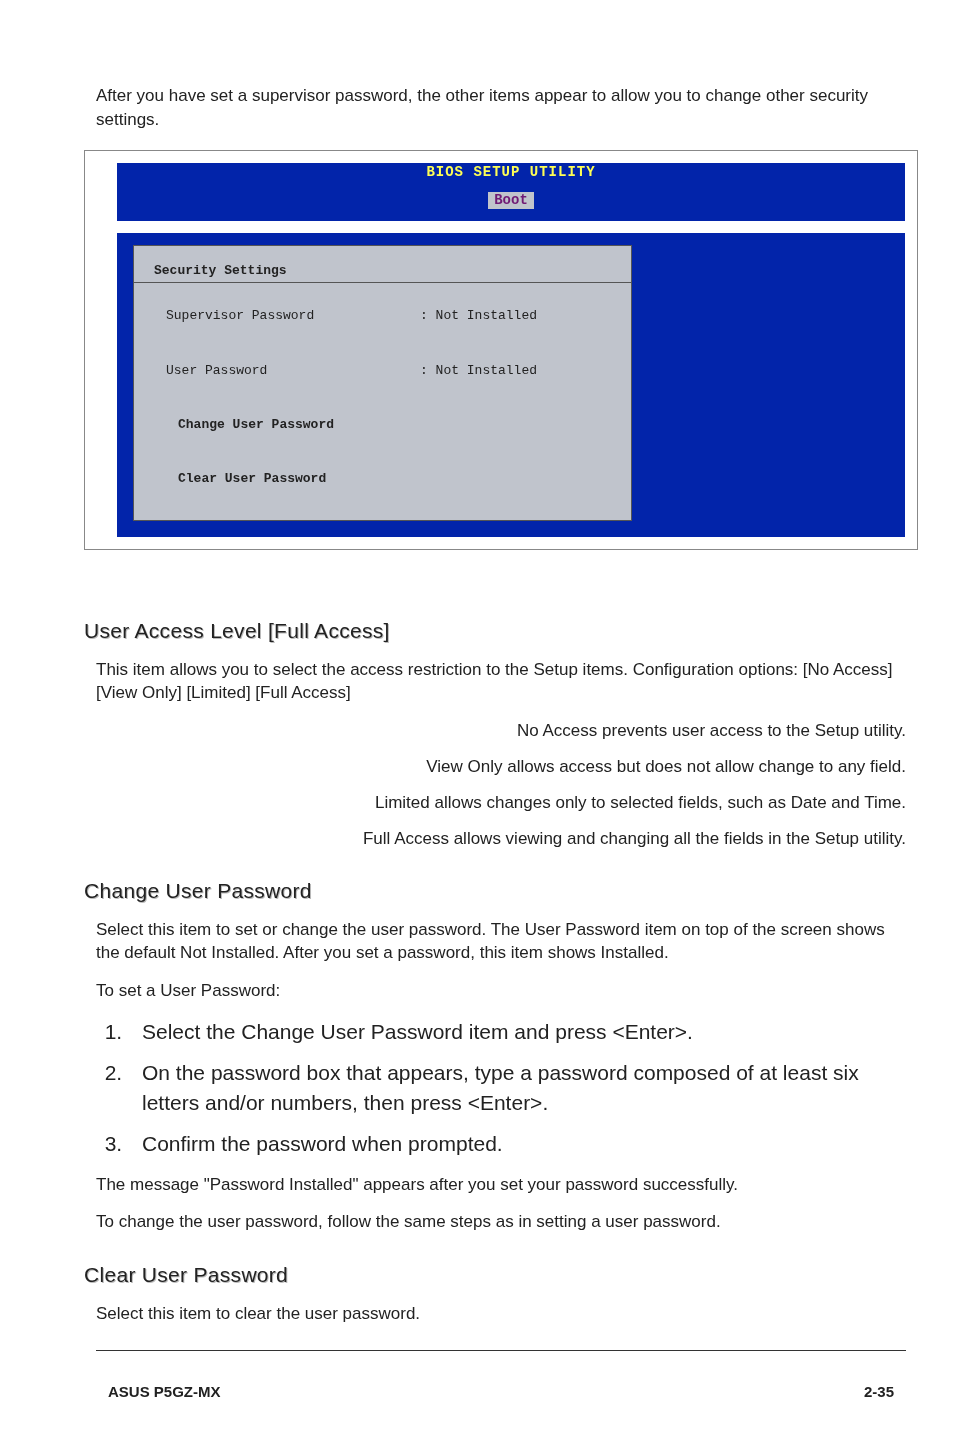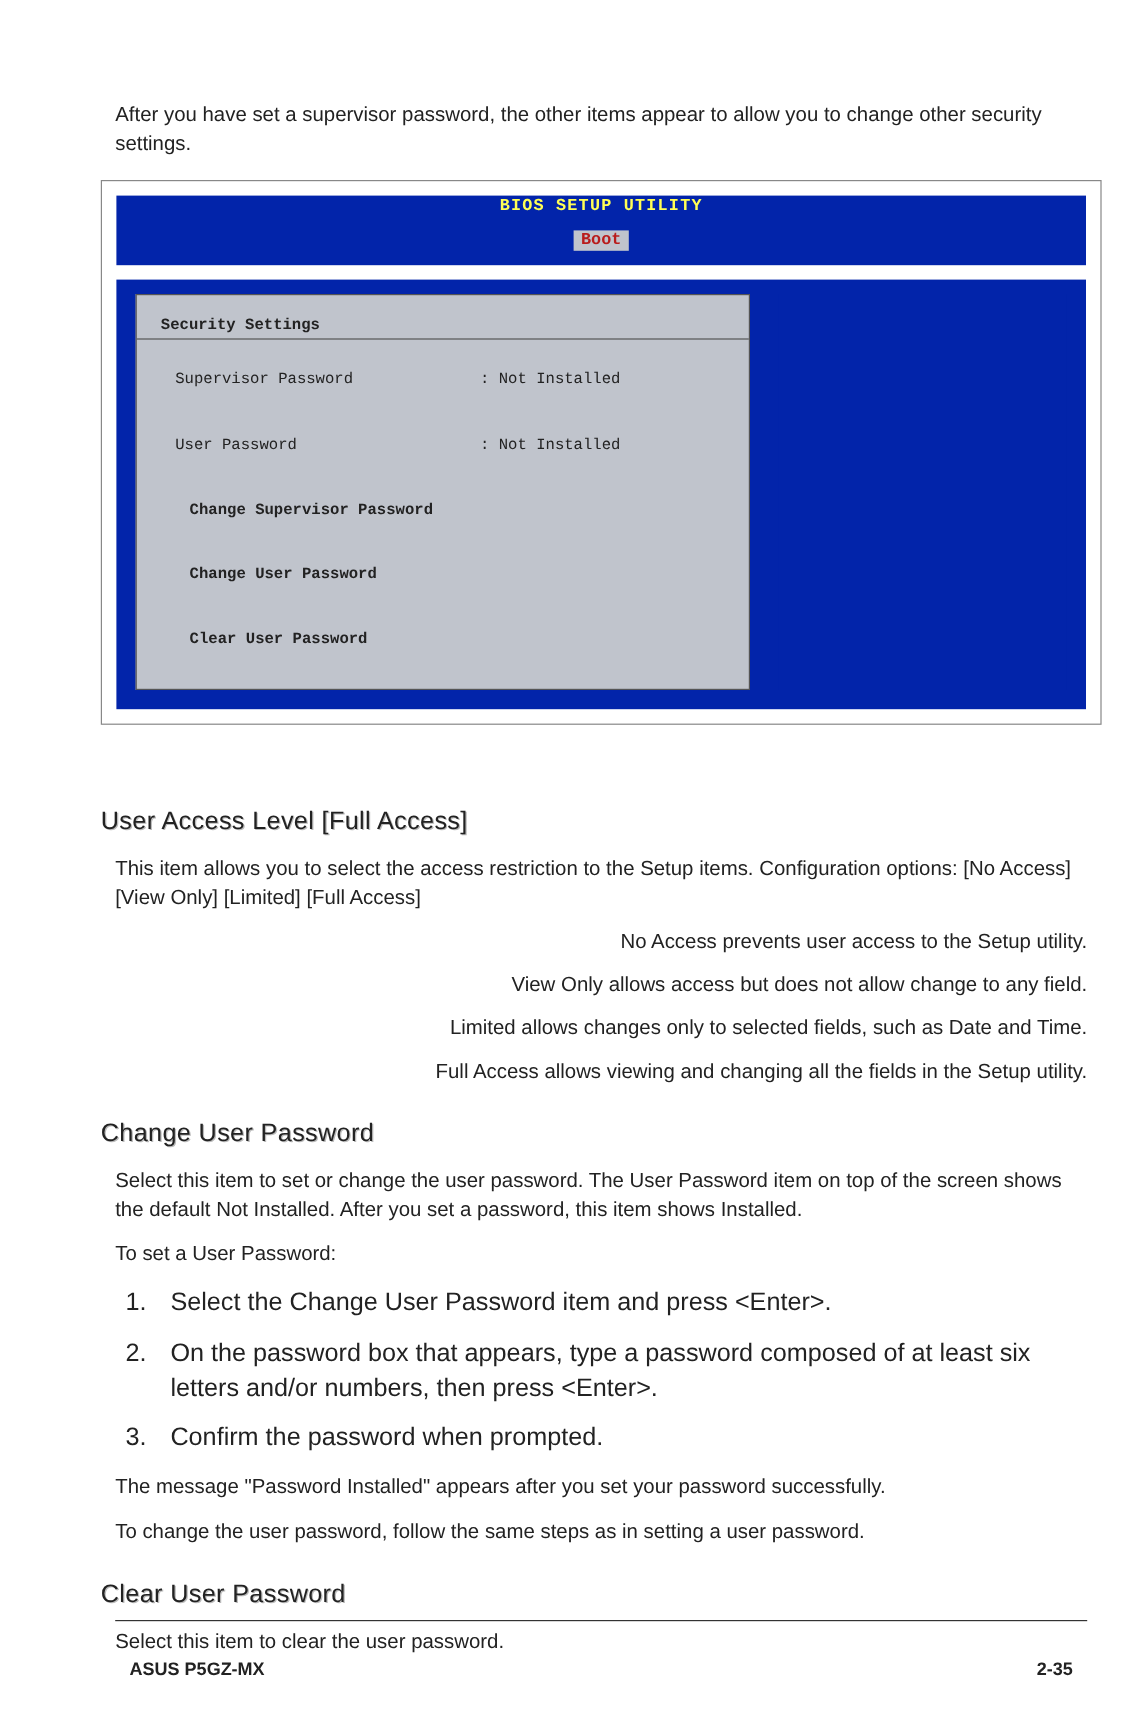--- a/index.html
+++ b/index.html
@@ -12,36 +12,37 @@
     padding: 48px 60px 30px 60px;
     position: relative;
     line-height: 1.4;
   }
   .intro-text { font-size: 17px; margin-bottom: 18px; }
 
   .bios-box {
     border: 1px solid #888;
     margin: 0 0 28px 0;
     overflow: hidden;
+    padding-left: 20px;
   }
   .bios-header {
     background: #0224aa;
     color: #fff;
     text-align: center;
     font-family: "Courier New", monospace;
     font-weight: bold;
     font-size: 14px;
     padding: 1px 0 0 0;
     line-height: 1.2;
   }
   .bios-header .ttl { color: #ffff55; letter-spacing: 1px; }
   .bios-header .tab {
     display: inline-block;
     background: #c0c4cc;
-    color: #b91c1c;
+    color: #701a75;
     padding: 0 6px;
     font-weight: bold;
   }
   .bios-body-wrap {
     background: #0224aa;
     padding: 0 4px 4px 4px;
     display: flex;
   }
   .bios-panel {
     background: #c0c4cc;
@@ -113,24 +114,20 @@
       <div class="bios-row">
         <span class="bios-lbl">Supervisor Password</span>
         <span class="bios-val">: Not Installed</span>
       </div>
       <div class="bios-row">
         <span class="bios-lbl">User Password</span>
         <span class="bios-val">: Not Installed</span>
       </div>
       <div class="bios-block2">
         <div class="bios-row">
-          <span class="bios-lbl">Change Supervisor Password</span>
-          <span class="bios-val"></span>
-        </div>
-        <div class="bios-row">
           <span class="bios-lbl">Change User Password</span>
           <span class="bios-val"></span>
         </div>
         <div class="bios-row">
           <span class="bios-lbl">Clear User Password</span>
           <span class="bios-val"></span>
         </div>
       </div>
     </div>
     <div class="bios-right-gap"></div>

